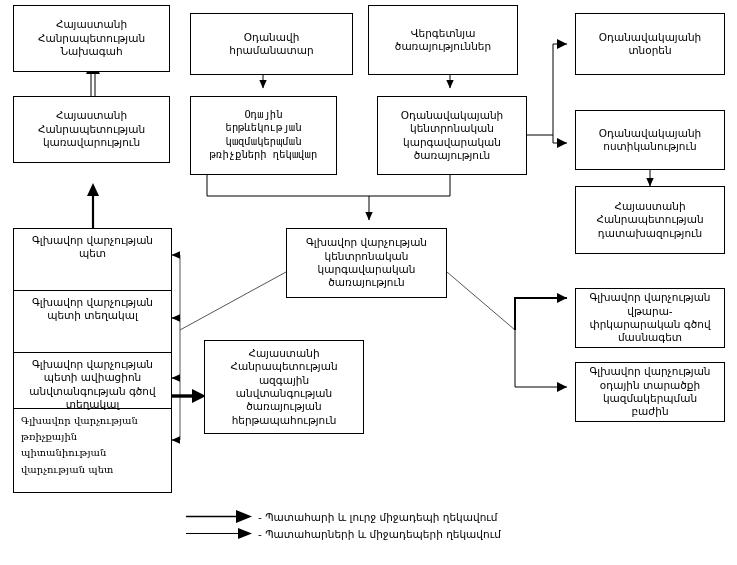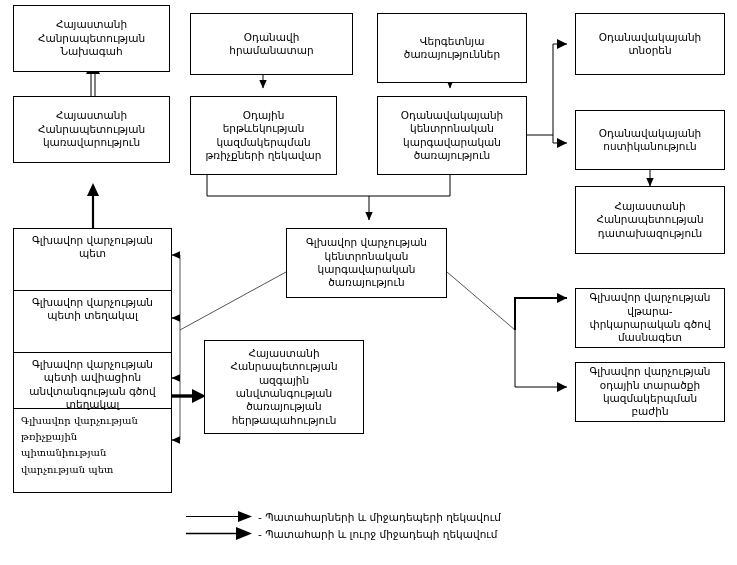--- a/index.html
+++ b/index.html
@@ -166,26 +166,26 @@
 Հանրապետության
 Նախագահ</div>
 
   <div class="box" style="left:13px; top:96px; width:157px; height:67px;">Հայաստանի
 Հանրապետության
 կառավարություն</div>
 
   <div class="box" style="left:190px; top:13px; width:163px; height:62px;">Օդանավի
 հրամանատար</div>
 
-  <div class="box" style="left:190px; top:96px; width:147px; height:79px;">Օդային
+  <div class="box" style="left:190px; top:96px; width:147px; height:79px;font-family:Liberation Mono, monospace;">Օդային
 երթևեկության
 կազմակերպման
 թռիչքների ղեկավար</div>
 
-  <div class="box" style="left:377px; top:5px; width:150px; height:70px;margin-top:8px;">Վերգետնյա
+  <div class="box" style="left:368px; top:5px; width:150px; height:70px;">Վերգետնյա
 ծառայություններ</div>
 
   <div class="box" style="left:377px; top:96px; width:150px; height:79px;">Օդանավակայանի
 կենտրոնական
 կարգավարական
 ծառայություն</div>
 
   <div class="box" style="left:575px; top:13px; width:150px; height:62px;">Օդանավակայանի
 տնօրեն</div>
 
@@ -230,30 +230,30 @@
     <div class="stack-cell serif" style="height:83px;">Գլխավոր վարչության
 թռիչքային
 պիտանիության
 վարչության պետ</div>
   </div>
 
   <div class="legend">
 
     <div class="legend-row">
       <svg class="legend-arrow" viewBox="0 0 68 17">
+        <line x1="0" y1="8.5" x2="54" y2="8.5" stroke="#000" stroke-width="1.6"></line>
+        <path d="M50,2 L66,8.5 L50,15 Z" fill="#000"></path>
+      </svg>
+      <span class="legend-label">- Պատահարի և լուրջ միջադեպի ղեկավում</span>
+    </div>
+
+    <div class="legend-row">
+      <svg class="legend-arrow" viewBox="0 0 68 17">
         <line x1="0" y1="8.5" x2="56" y2="8.5" stroke="#000" stroke-width="1"></line>
         <path d="M52,3 L66,8.5 L52,14 Z" fill="#000"></path>
       </svg>
       <span class="legend-label">- Պատահարների և միջադեպերի ղեկավում</span>
     </div>
 
-    <div class="legend-row">
-      <svg class="legend-arrow" viewBox="0 0 68 17">
-        <line x1="0" y1="8.5" x2="54" y2="8.5" stroke="#000" stroke-width="1.6"></line>
-        <path d="M50,2 L66,8.5 L50,15 Z" fill="#000"></path>
-      </svg>
-      <span class="legend-label">- Պատահարի և լուրջ միջադեպի ղեկավում</span>
-    </div>
-
 
   </div>
 
 </div>
 
 </body></html>

